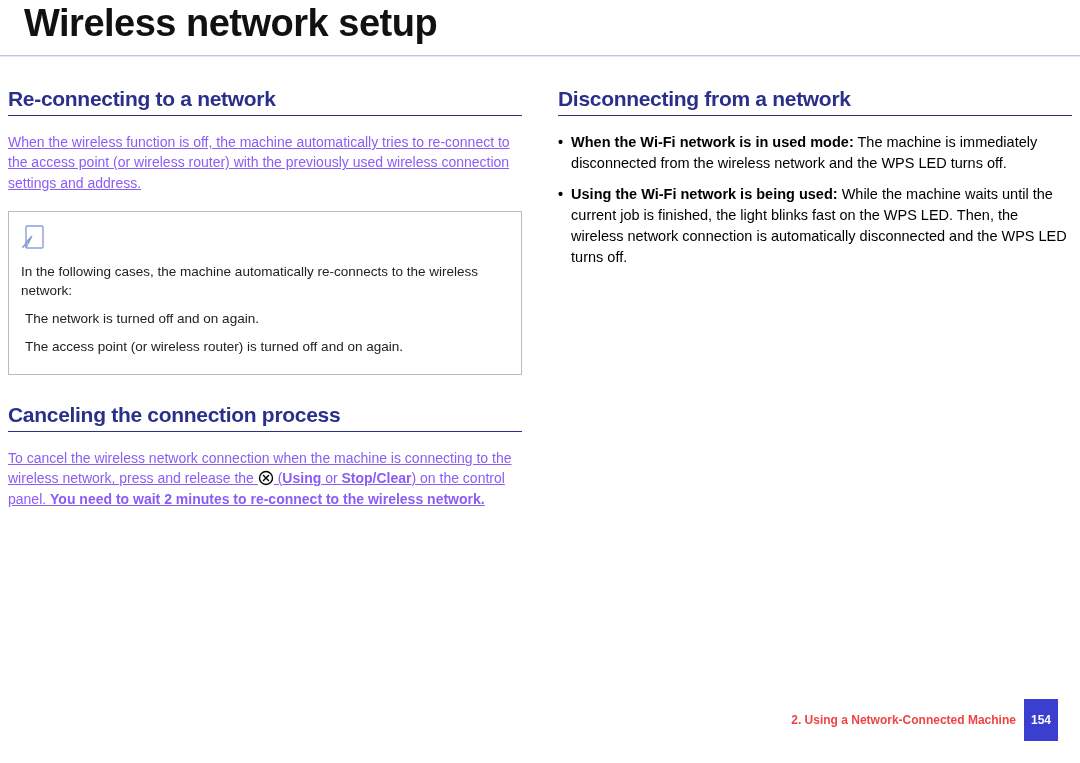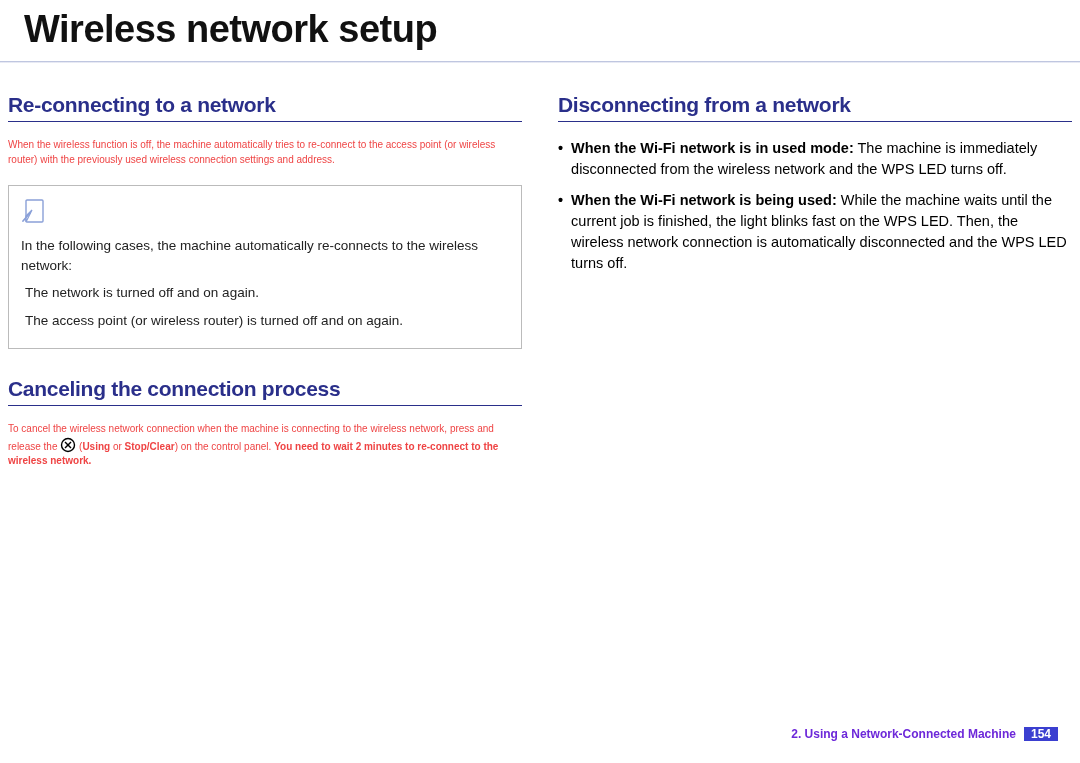--- a/index.html
+++ b/index.html
@@ -9,21 +9,21 @@
     background: #fff;
     font-family: Arial, Helvetica, sans-serif;
     color: #000;
     position: relative;
     overflow: hidden;
   }
   .page-title {
     font-size: 38px;
     font-weight: 800;
     letter-spacing: -0.5px;
-    padding: 8px 0 10px 24px;
+    padding: 2px 0 10px 24px;
     color: #111;
   }
   .title-rule {
     height: 2px;
     background: linear-gradient(to bottom, #d0d4e8, #fff);
     border-top: 1px solid #bfc6e0;
     margin-bottom: 24px;
   }
   .columns {
     display: flex;
@@ -37,24 +37,25 @@
   h2.section {
     color: #2a2f8a;
     font-size: 21px;
     font-weight: 700;
     letter-spacing: -0.3px;
     border-bottom: 1px solid #2a2f8a;
     padding-bottom: 4px;
     margin: 6px 0 16px 0;
   }
   p.body {
-    font-size: 10px;
+    font-size: 14px;
     line-height: 1.45;
     margin-bottom: 14px;
-    color: #ef4444;
+    color: #8b5cf6;
+    text-decoration: underline;
   }
   .bold { font-weight: 700; }
   .note-box {
     border: 1px solid #bbb;
     padding: 10px 14px 10px 12px;
     margin: 18px 0 28px 0;
     display: flex;
     gap: 12px;
     align-items: flex-start;
     flex-direction: column;
@@ -96,30 +97,30 @@
   }
   .footer {
     position: absolute;
     bottom: 22px;
     right: 22px;
     display: flex;
     align-items: center;
     gap: 8px;
   }
   .footer-text {
-    color: #6d28d9;
+    color: #ef4444;
     font-weight: 700;
     font-size: 12px;
   }
   .page-num {
     background: #3b3fd0;
     color: #fff;
     font-weight: 700;
     font-size: 12px;
-    padding: 0 7px;
+    padding: 14px 7px;
   }
 </style>
 </head>
 <body>
 
 <div class="page-title">Wireless network setup</div>
 <div class="title-rule"></div>
 
 <div class="columns">
   <div class="col">
@@ -159,21 +160,21 @@
     <div class="bullet">
       <div class="bullet-dot">•</div>
       <div class="bullet-text">
         <span class="bold">When the Wi-Fi network is in used mode:</span><span> The machine is immediately disconnected from the wireless network and the WPS LED turns off.</span>
       </div>
     </div>
 
     <div class="bullet">
       <div class="bullet-dot">•</div>
       <div class="bullet-text">
-        <span class="bold">When the Wi-Fi network is being used:</span><span> While the machine waits until the current job is finished, the light blinks fast on the WPS LED. Then, the wireless network connection is automatically disconnected and the WPS LED turns off.</span>
+        <span class="bold">Using the Wi-Fi network is being used:</span><span> While the machine waits until the current job is finished, the light blinks fast on the WPS LED. Then, the wireless network connection is automatically disconnected and the WPS LED turns off.</span>
       </div>
     </div>
   </div>
 </div>
 
 <div class="footer">
   <span class="footer-text">2.  Using a Network-Connected Machine</span>
   <span class="page-num">154</span>
 </div>
 

